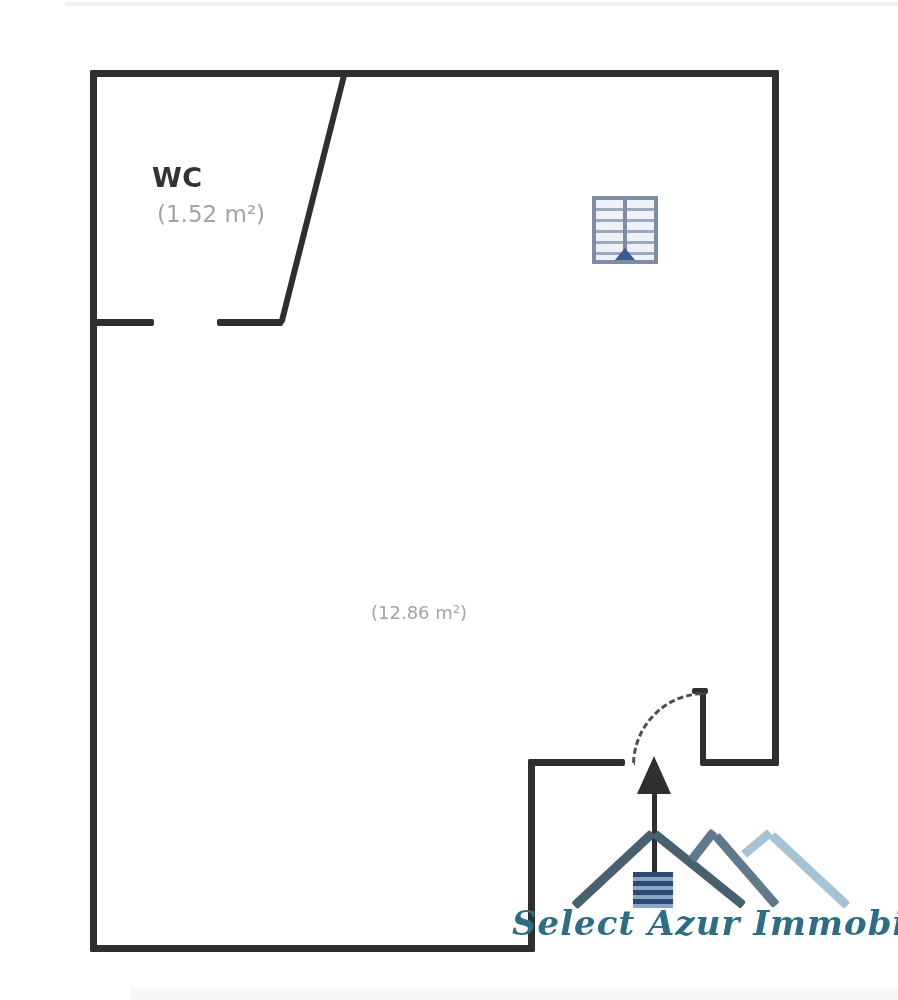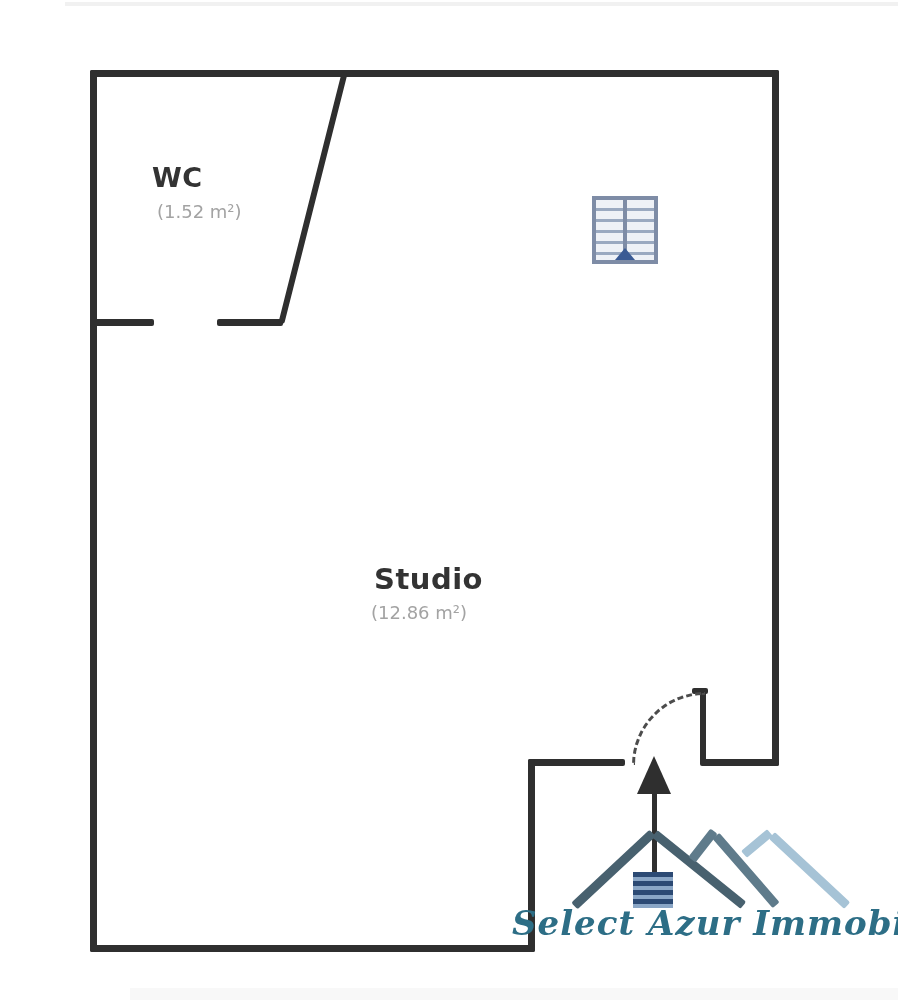--- a/index.html
+++ b/index.html
@@ -46,21 +46,21 @@
   #window-icon-fan {
     position: absolute; left: 19px; bottom: 0; width: 0; height: 0;
     border-left: 10px solid transparent; border-right: 10px solid transparent;
     border-bottom: 12px solid #3a5a94;
   }
 
   
   .room-name { position: absolute; font-weight: 700; color: #333333; letter-spacing: 0.5px; }
   .room-area { position: absolute; color: #a3a3a3; }
   #wc-name     { left: 152px; top: 162px; font-size: 27px; }
-  #wc-area     { left: 157px; top: 201px; font-size: 18px; }
+  #wc-area     { left: 157px; top: 201px; font-size: 23px; }
   #studio-name { left: 374px; top: 562px; font-size: 29px; }
   #studio-area { left: 371px; top: 602px; font-size: 18px; }
 
   
   .roofbar { position: absolute; height: 9px; border-radius: 2px; }
   .roof-dark   { background: #48616f; }
   .roof-medium { background: #5f7b8b; }
   .roof-light  { background: #a6c3d6; }
   #roof1-left  { left: 560px; top: 865px; width: 107px; transform: rotate(-43deg); }
   #roof1-right { left: 642px; top: 865px; width: 114px; transform: rotate(39deg); }
@@ -106,21 +106,20 @@
   <div id="arrow-head"></div>
   <div id="arrow-shaft"></div>
 
   <div id="window-icon">
     <div id="window-icon-divider"></div>
     <div id="window-icon-fan"></div>
   </div>
 
   <div class="room-name" id="wc-name">WC</div>
   <div class="room-area" id="wc-area">(1.52 m²)</div>
-  <div class="room-name" id="studio-name">Studio</div>
   <div class="room-area" id="studio-area">(12.86 m²)</div>
 
   <div>
     <div class="roofbar roof-dark" id="roof1-left"></div>
     <div class="roofbar roof-dark" id="roof1-right"></div>
     <div class="roofbar roof-medium" id="roof2-left"></div>
     <div class="roofbar roof-medium" id="roof2-right"></div>
     <div class="roofbar roof-light" id="roof3-left"></div>
     <div class="roofbar roof-light" id="roof3-right"></div>
     <div id="logo-door"></div>

